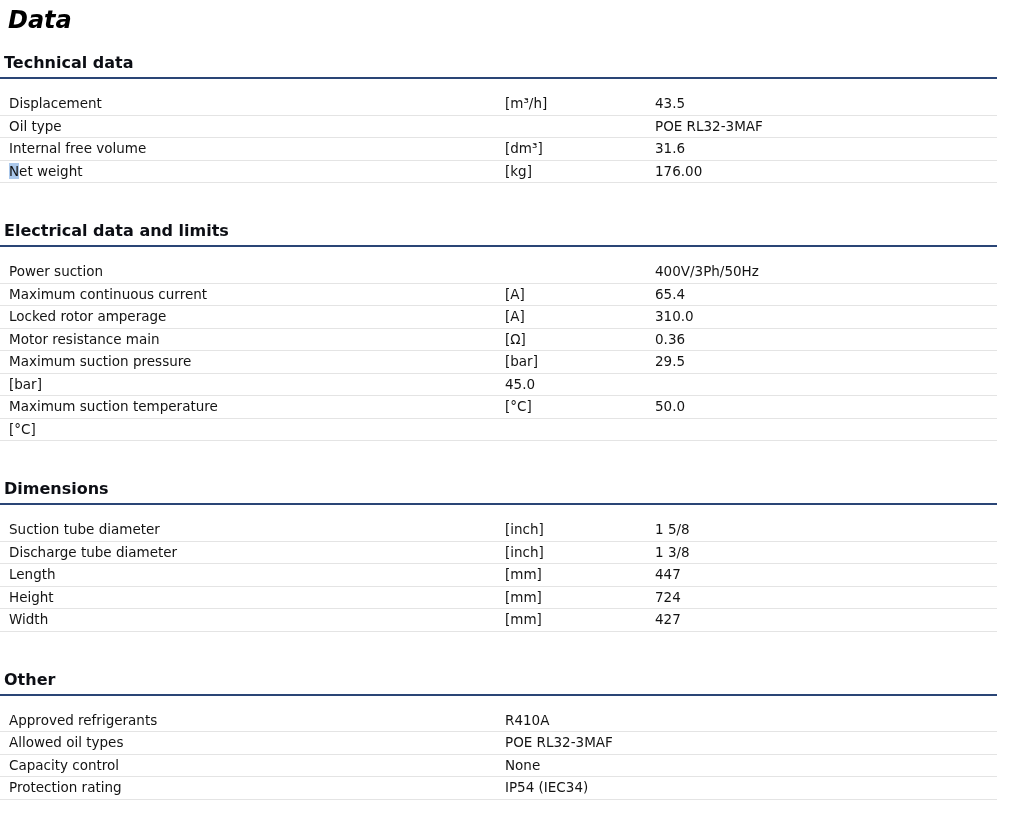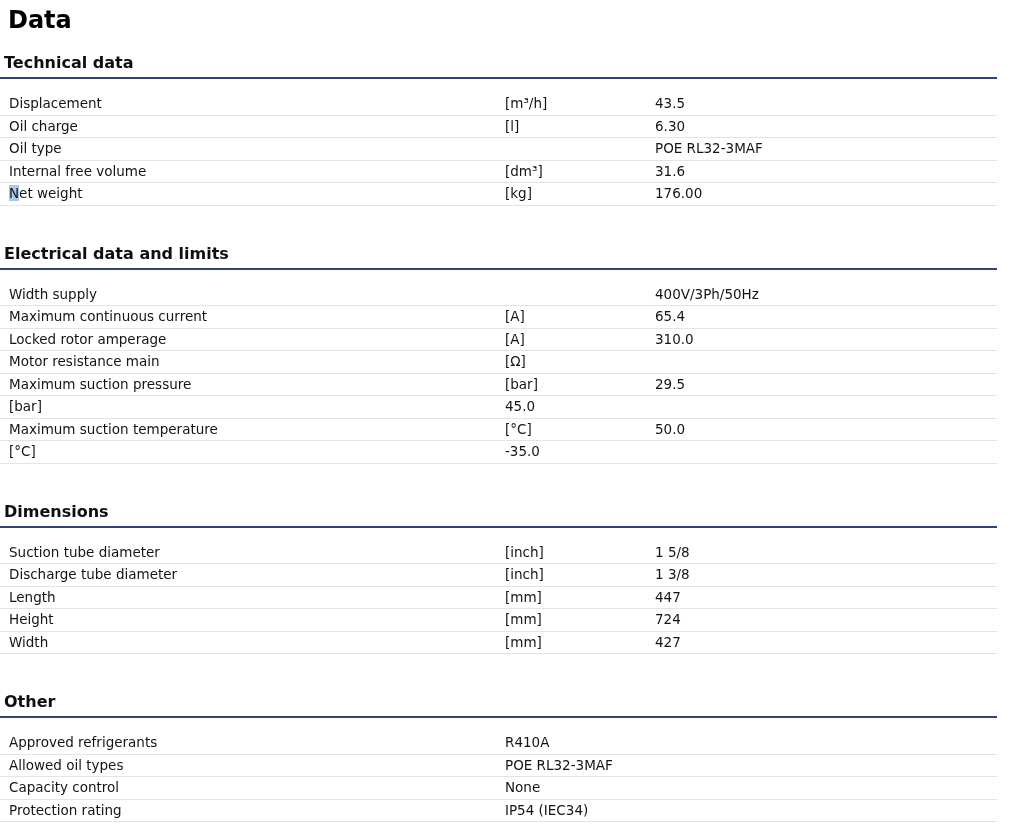--- a/index.html
+++ b/index.html
@@ -11,20 +11,21 @@
     font-family: "DejaVu Sans", "Liberation Sans", sans-serif;
     color: #141414;
   }
   h1.page-title {
     font-size: 24px;
     font-weight: 700;
     color: #000000;
     margin: 0;
     padding: 5px 0 0 8px;
     line-height: 30px;
+    font-style: italic;
   }
   section.data-section { margin-top: 38px; }
   section.data-section:first-of-type { margin-top: 18px; }
   section.data-section h2 {
     font-size: 16px;
     font-weight: 700;
     color: #0c0e14;
     margin: 0 14px 14px 0;
     padding: 0 0 5px 4px;
     border-bottom: 2px solid #2a4576;
@@ -54,80 +55,75 @@
   <div id="sections">
       <section class="data-section">
         <h2>Technical data</h2>
         <div class="table">
           <div class="row">
             <span class="cell label">Displacement</span>
             <span class="cell unit">[m³/h]</span>
             <span class="cell value">43.5</span>
           </div>
           <div class="row">
-            <span class="cell label">Oil charge</span>
-            <span class="cell unit">[l]</span>
-            <span class="cell value">6.30</span>
-          </div>
-          <div class="row">
             <span class="cell label">Oil type</span>
             <span class="cell unit"></span>
             <span class="cell value">POE RL32-3MAF</span>
           </div>
           <div class="row">
             <span class="cell label">Internal free volume</span>
             <span class="cell unit">[dm³]</span>
             <span class="cell value">31.6</span>
           </div>
           <div class="row">
             <span class="cell label"><span class="sel">N</span>et weight</span>
             <span class="cell unit">[kg]</span>
             <span class="cell value">176.00</span>
           </div>
         </div>
       </section>
       <section class="data-section">
         <h2>Electrical data and limits</h2>
         <div class="table">
           <div class="row">
-            <span class="cell label">Width supply</span>
+            <span class="cell label">Power suction</span>
             <span class="cell unit"></span>
             <span class="cell value">400V/3Ph/50Hz</span>
           </div>
           <div class="row">
             <span class="cell label">Maximum continuous current</span>
             <span class="cell unit">[A]</span>
             <span class="cell value">65.4</span>
           </div>
           <div class="row">
             <span class="cell label">Locked rotor amperage</span>
             <span class="cell unit">[A]</span>
             <span class="cell value">310.0</span>
           </div>
           <div class="row">
             <span class="cell label">Motor resistance main</span>
             <span class="cell unit">[Ω]</span>
+            <span class="cell value">0.36</span>
           </div>
           <div class="row">
             <span class="cell label">Maximum suction pressure</span>
             <span class="cell unit">[bar]</span>
             <span class="cell value">29.5</span>
           </div>
           <div class="row">
             <span class="cell unit">[bar]</span>
             <span class="cell value">45.0</span>
           </div>
           <div class="row">
             <span class="cell label">Maximum suction temperature</span>
             <span class="cell unit">[°C]</span>
             <span class="cell value">50.0</span>
           </div>
           <div class="row">
             <span class="cell unit">[°C]</span>
-            <span class="cell value">-35.0</span>
           </div>
         </div>
       </section>
       <section class="data-section">
         <h2>Dimensions</h2>
         <div class="table">
           <div class="row">
             <span class="cell label">Suction tube diameter</span>
             <span class="cell unit">[inch]</span>
             <span class="cell value">1 5/8</span>

